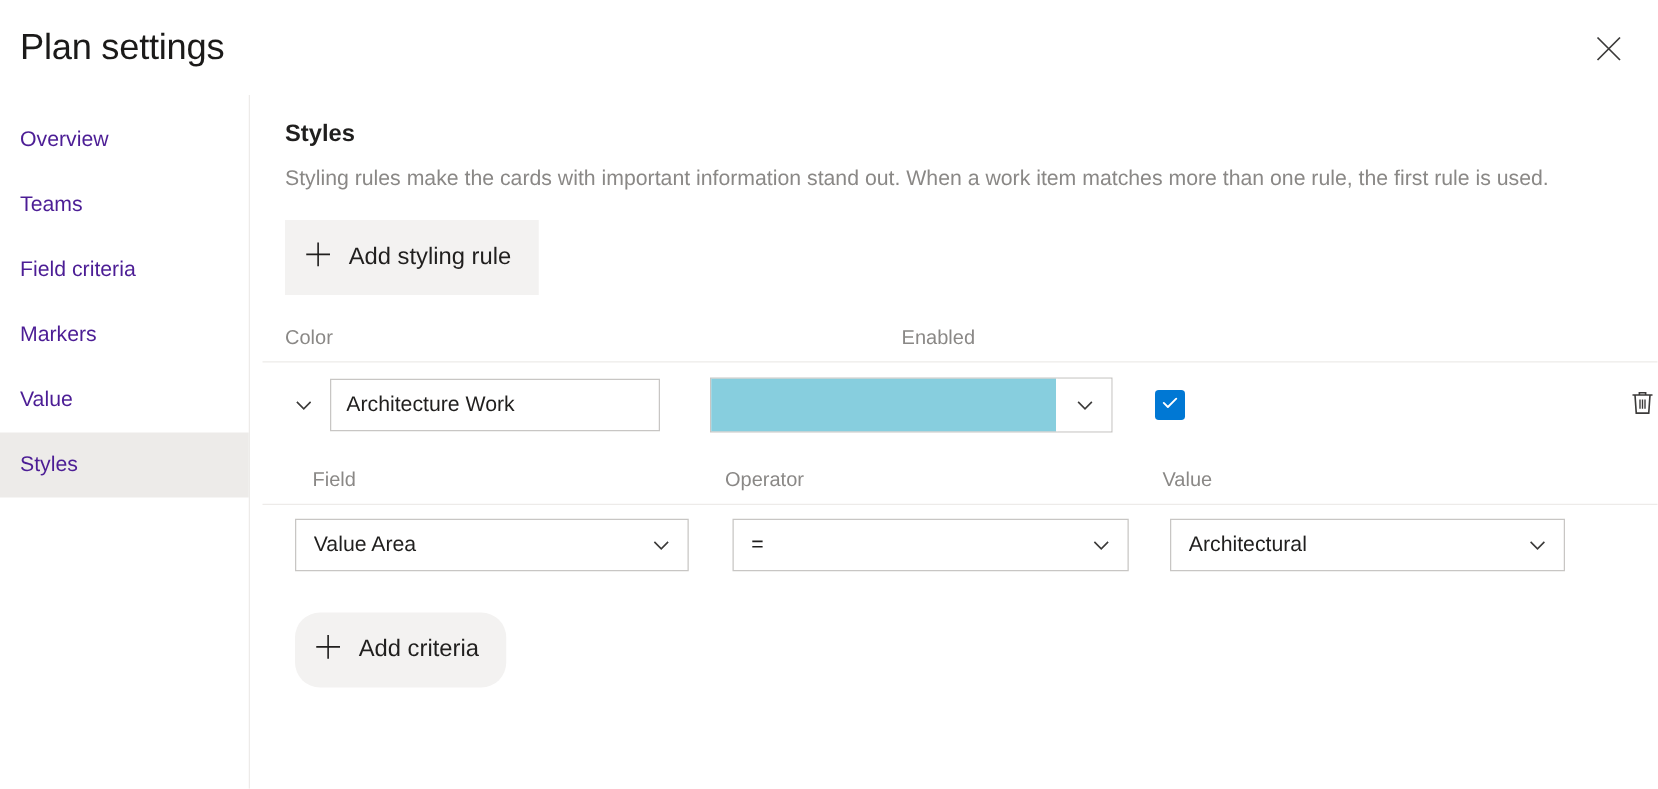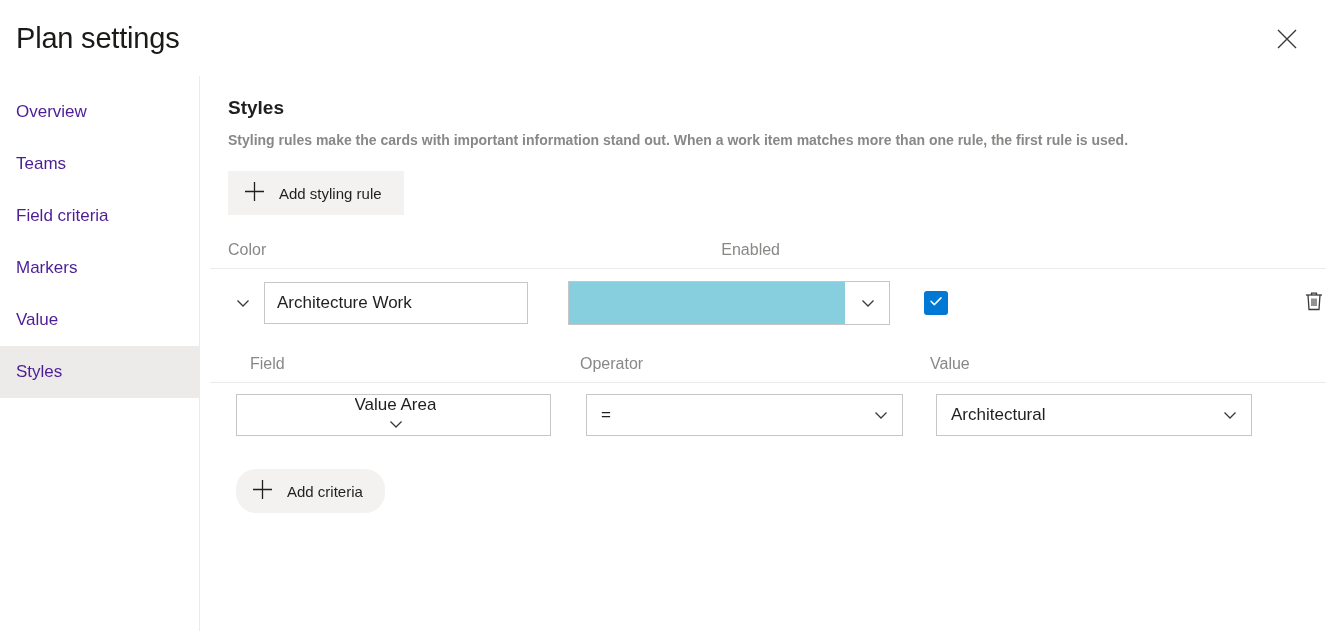--- a/index.html
+++ b/index.html
@@ -77,38 +77,38 @@
     position: relative;
   }
   .section-title {
     font-size: 19px;
     font-weight: 600;
     color: #201f1e;
     margin: 20px 0 0 0;
     line-height: 1.3;
   }
   .section-desc {
-    font-size: 14px;
+    font-size: 17px;
     color: #8a8886;
     line-height: 1.62;
     margin: 8px 0 0 0;
     max-width: 1078px;
-    font-weight: 700;
+    font-weight: 400;
   }
 
   
   .cmd-button {
     display: inline-flex;
     align-items: center;
     gap: 14px;
     background: #f3f2f1;
     border: none;
-    height: 44px;
+    height: 60px;
     padding: 0 22px 0 16px;
-    font-size: 15px;
+    font-size: 19px;
     color: #201f1e;
     cursor: pointer;
     font-family: inherit;
     margin-top: 20px;
   }
   .cmd-button .plus { display:block; }
   .cmd-button.criteria { margin-top: 22px; margin-left: 8px; border-radius: 20px; }
 
   
   .col-head-row {
@@ -224,21 +224,21 @@
     display: flex;
     align-items: center;
     padding: 0 10px 0 14px;
     cursor: pointer;
     font-size: 17px;
     color: #201f1e;
   }
   .dropdown .dd-text { flex: 1 1 auto; white-space: nowrap; overflow: hidden; }
   .dropdown .dd-caret { flex: 0 0 22px; display:flex; align-items:center; justify-content:center; }
 
-  .dd-field    { width: 315px; margin-left: 8px; flex-direction: column; }
+  .dd-field    { width: 315px; margin-left: 8px; }
   .dd-operator { width: 317px; margin-left: 35px; }
   .dd-value    { width: 316px; margin-left: 33px; }
 </style>
 </head>
 <body>
 
 <div class="panel-header">
   <div class="panel-title">Plan settings</div>
   <div class="close-button">
     <span>

